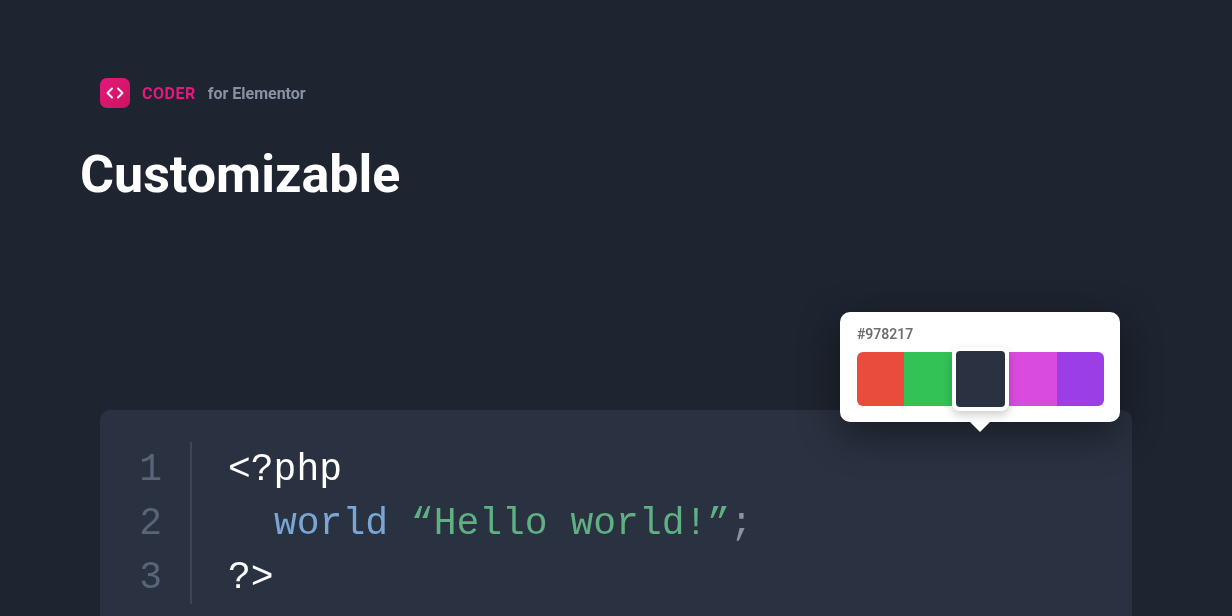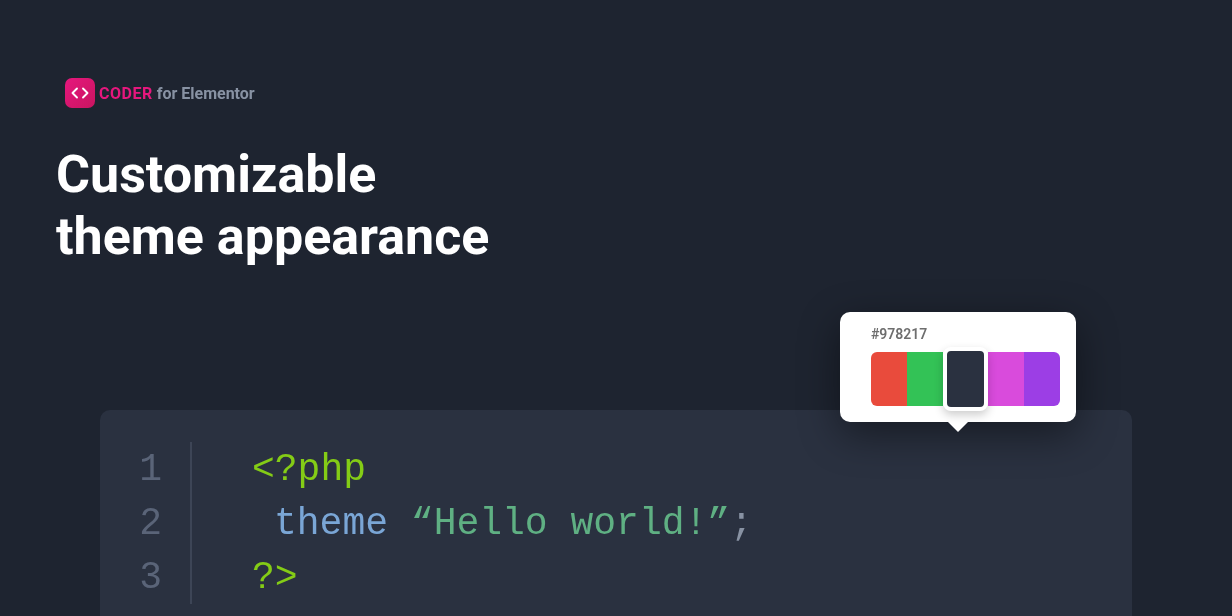--- a/index.html
+++ b/index.html
@@ -11,22 +11,22 @@
       width: 1232px;
       height: 616px;
       background: #1e2430;
       font-family: -apple-system, BlinkMacSystemFont, "Segoe UI", Roboto, Helvetica, Arial, sans-serif;
       position: relative;
       overflow: hidden;
     }
     .header {
       display: flex;
       align-items: center;
-      gap: 4px;
-      padding: 78px 0 0 65px;
+      gap: 12px;
+      padding: 78px 0 0 100px;
     }
     .logo-icon {
       width: 30px;
       height: 30px;
       background: linear-gradient(135deg, #e6177d 0%, #c91560 100%);
       border-radius: 7px;
       display: flex;
       align-items: center;
       justify-content: center;
     }
@@ -43,21 +43,21 @@
     .brand-suffix {
       color: #8892a3;
       font-weight: 700;
       font-size: 16px;
     }
     .title {
       color: #ffffff;
       font-size: 52px;
       font-weight: 700;
       line-height: 1.2;
-      padding: 36px 0 0 56px;
+      padding: 36px 0 0 80px;
     }
     .code-block {
       position: absolute;
       left: 100px;
       right: 100px;
       top: 410px;
       background: #2a3140;
       border-radius: 10px 10px 0 0;
       padding: 32px 0 0 0;
       height: 300px;
@@ -80,45 +80,44 @@
       height: 54px;
       background: #3d4556;
       margin-right: 36px;
     }
     .code-content {
       font-family: "Courier New", Courier, monospace;
       font-size: 38px;
       white-space: pre;
     }
     .php-tag {
-      color: #84cc16;
-      margin-left: 24px;
+      color: #ffffff;
     }
     .keyword {
       color: #7aa6d6;
     }
     .string {
       color: #5fb083;
       text-align: center;
     }
     .punct {
       color: #8892a3;
     }
     .indent {
       display: inline-block;
       width: 46px;
     }
     .color-picker {
       position: absolute;
       top: 312px;
       left: 840px;
-      width: 236px;
+      width: 280px;
       background: #ffffff;
       border-radius: 10px;
-      padding: 14px 16px 16px 31px;
+      padding: 14px 16px 16px 17px;
       box-shadow: 0 12px 40px rgba(0,0,0,0.45);
     }
     .color-label {
       color: #6e6e6e;
       font-size: 14px;
       font-weight: 600;
       margin-bottom: 10px;
     }
     .swatches {
       display: flex;
@@ -171,33 +170,32 @@
       <polyline points="16 18 22 12 16 6"></polyline>
       <polyline points="8 6 2 12 8 18"></polyline>
     </svg>
   </div>
   <span class="brand-name">CODER</span>
   <span class="brand-suffix">for Elementor</span>
 </div>
 
 <h1 class="title">
   <span>Customizable</span><br>
-  <span>theme appearance</span>
 </h1>
 
 <div class="code-block">
   <div class="code-row">
     <div class="line-number">1</div>
     <div class="gutter-line"></div>
     <div class="code-content"><span class="php-tag">&lt;?php</span></div>
   </div>
   <div class="code-row">
     <div class="line-number">2</div>
     <div class="gutter-line"></div>
-    <div class="code-content"><span class="indent"></span><span class="keyword">theme</span> <span class="string">“Hello world!”</span><span class="punct">;</span></div>
+    <div class="code-content"><span class="indent"></span><span class="keyword">world</span> <span class="string">“Hello world!”</span><span class="punct">;</span></div>
   </div>
   <div class="code-row">
     <div class="line-number">3</div>
     <div class="gutter-line"></div>
     <div class="code-content"><span class="php-tag">?&gt;</span></div>
   </div>
 </div>
 
 <div class="color-picker">
   <div class="color-label">#978217</div>

